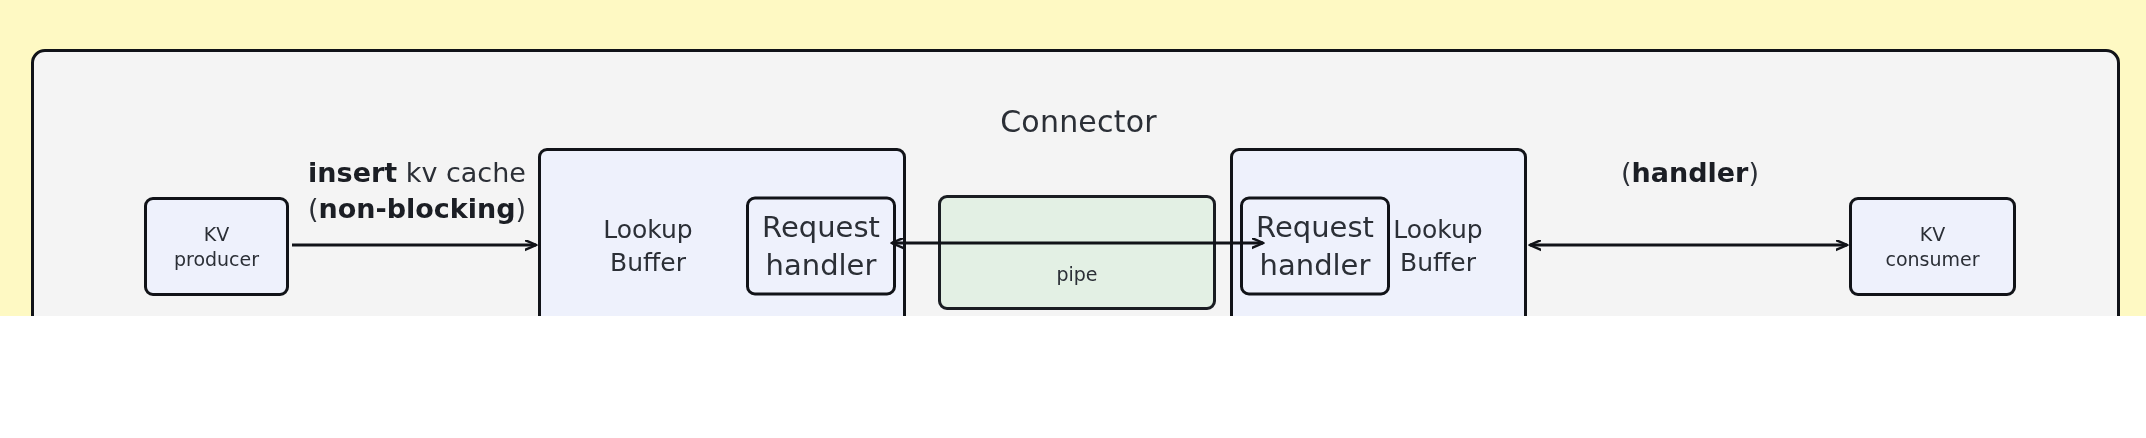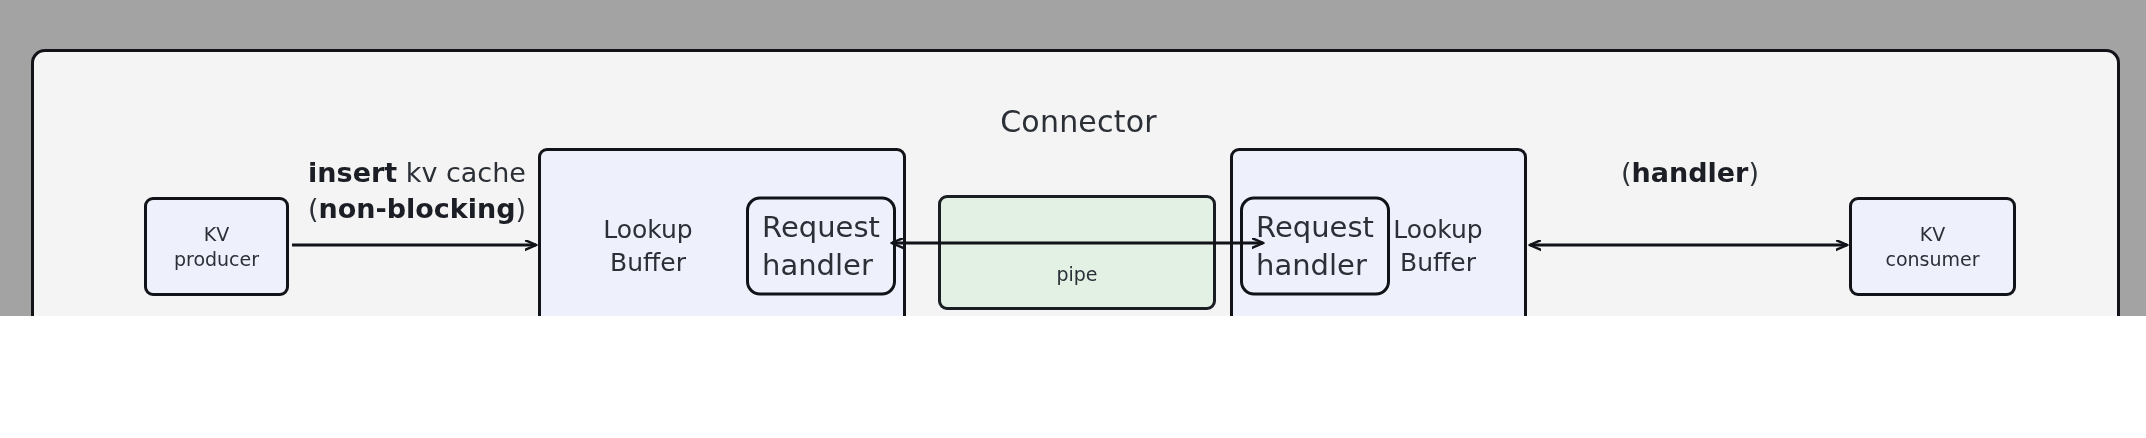--- a/index.html
+++ b/index.html
@@ -10,21 +10,21 @@
   body {
     width: 2146px;
     height: 438px;
     font-family: "DejaVu Sans", "Liberation Sans", sans-serif;
     -webkit-font-smoothing: antialiased;
   }
   #canvas {
     position: relative;
     width: 2146px;
     height: 316px;
-    background: #a3a3a3;
+    background: #fef9c3;
     overflow: hidden;
   }
 
   
   .connector-box {
     position: absolute;
     left: 31px;
     top: 49px;
     width: 2089px;
     height: 343px;
@@ -97,29 +97,29 @@
   }
   #lookup-buffer-left  .buffer-label { left: 16px;  width: 182px; }
   #lookup-buffer-right .buffer-label { right: 10px; width: 152px; }
 
   
   .handler {
     position: absolute;
     box-sizing: border-box;
     background: #eef1fc;
     border: 3px solid #111318;
-    border-radius: 14px;
+    border-radius: 9px;
     top: 50%;
     transform: translateY(-50%);
     height: 99px;
     width: 150px;
     display: flex;
     align-items: center;
     justify-content: center;
-    text-align: left;
+    text-align: center;
     font-size: 29px;
     line-height: 1.30;
     color: #2b2f36;
     white-space: pre-line;
     z-index: 5;
   }
   #lookup-buffer-left  .handler { right: 7px; }
   #lookup-buffer-right .handler { left: 7px; }
 
   

